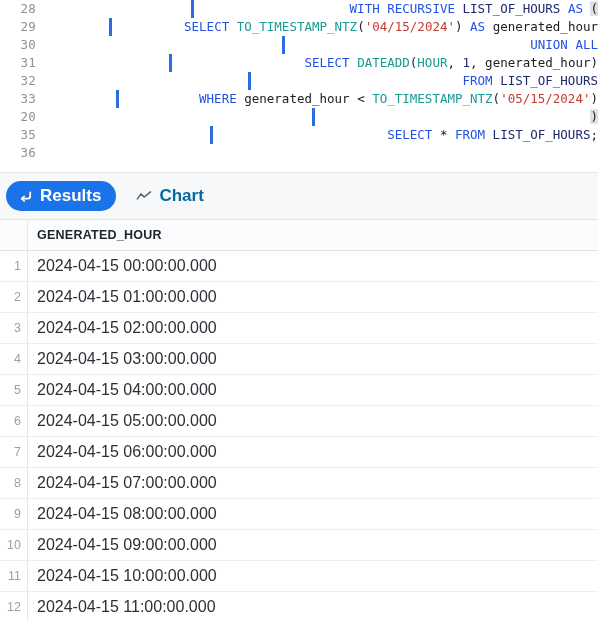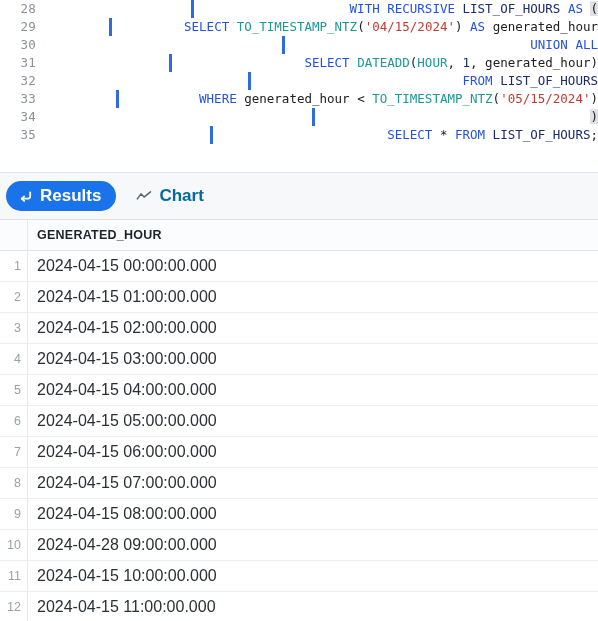--- a/index.html
+++ b/index.html
@@ -150,22 +150,23 @@
 <body>
 
 <div id="editor">
   <div id="code-lines">
       <div class="code-line"><span class="ln">28</span><span class="marker on"></span><span class="code-text"><span class="kw">WITH</span><span class="pun"> </span><span class="kw">RECURSIVE</span><span class="pun"> </span><span class="obj">LIST_OF_HOURS</span><span class="pun"> </span><span class="kw">AS</span><span class="pun"> </span><span class="brk">(</span></span></div>
       <div class="code-line"><span class="ln">29</span><span class="marker on"></span><span class="code-text"><span class="kw">SELECT</span><span class="pun"> </span><span class="fn">TO_TIMESTAMP_NTZ</span><span class="pun">(</span><span class="str">'04/15/2024'</span><span class="pun">)</span><span class="pun"> </span><span class="kw">AS</span><span class="pun"> </span><span class="idn">generated_hour</span></span></div>
       <div class="code-line"><span class="ln">30</span><span class="marker on"></span><span class="code-text"><span class="kw">UNION</span><span class="pun"> </span><span class="kw">ALL</span></span></div>
       <div class="code-line"><span class="ln">31</span><span class="marker on"></span><span class="code-text"><span class="kw">SELECT</span><span class="pun"> </span><span class="fn">DATEADD</span><span class="pun">(</span><span class="fn">HOUR</span><span class="pun">, </span><span class="num">1</span><span class="pun">, </span><span class="idn">generated_hour</span><span class="pun">)</span></span></div>
       <div class="code-line"><span class="ln">32</span><span class="marker on"></span><span class="code-text"><span class="kw">FROM</span><span class="pun"> </span><span class="obj">LIST_OF_HOURS</span></span></div>
       <div class="code-line"><span class="ln">33</span><span class="marker on"></span><span class="code-text"><span class="kw">WHERE</span><span class="pun"> </span><span class="idn">generated_hour</span><span class="pun"> </span><span class="pun">&lt;</span><span class="pun"> </span><span class="fn">TO_TIMESTAMP_NTZ</span><span class="pun">(</span><span class="str">'05/15/2024'</span><span class="pun">)</span></span></div>
-      <div class="code-line"><span class="ln">34</span><span class="marker on"></span><span class="code-text"><span class="brk">)</span></span></div>
+      <div class="code-line"><span class="ln">20</span><span class="marker on"></span><span class="code-text"><span class="brk">)</span></span></div>
       <div class="code-line"><span class="ln">35</span><span class="marker on"></span><span class="code-text"><span class="kw">SELECT</span><span class="pun"> </span><span class="pun">*</span><span class="pun"> </span><span class="kw">FROM</span><span class="pun"> </span><span class="obj">LIST_OF_HOURS</span><span class="pun">;</span></span></div>
+      <div class="code-line"><span class="ln">36</span><span class="marker"></span><span class="code-text"></span></div>
     </div>
 </div>
 
 <div id="toolbar">
   <div class="tab active">
     <span>
       <svg width="15" height="15" viewBox="0 0 16 16" fill="none" stroke="#ffffff" stroke-width="1.9" stroke-linecap="round" stroke-linejoin="round">
         <path d="M13 3.5v4.2a2.6 2.6 0 0 1-2.6 2.6H4"></path>
         <path d="M6.6 8l-2.6 2.3 2.6 2.3"></path>
       </svg>
@@ -219,21 +220,21 @@
       <div class="grid-row data">
         <div class="cell-gutter">8</div>
         <div class="cell-main">2024-04-15 07:00:00.000</div>
       </div>
       <div class="grid-row data">
         <div class="cell-gutter">9</div>
         <div class="cell-main">2024-04-15 08:00:00.000</div>
       </div>
       <div class="grid-row data">
         <div class="cell-gutter">10</div>
-        <div class="cell-main">2024-04-28 09:00:00.000</div>
+        <div class="cell-main">2024-04-15 09:00:00.000</div>
       </div>
       <div class="grid-row data">
         <div class="cell-gutter">11</div>
         <div class="cell-main">2024-04-15 10:00:00.000</div>
       </div>
       <div class="grid-row data">
         <div class="cell-gutter">12</div>
         <div class="cell-main">2024-04-15 11:00:00.000</div>
       </div>
     </div>

